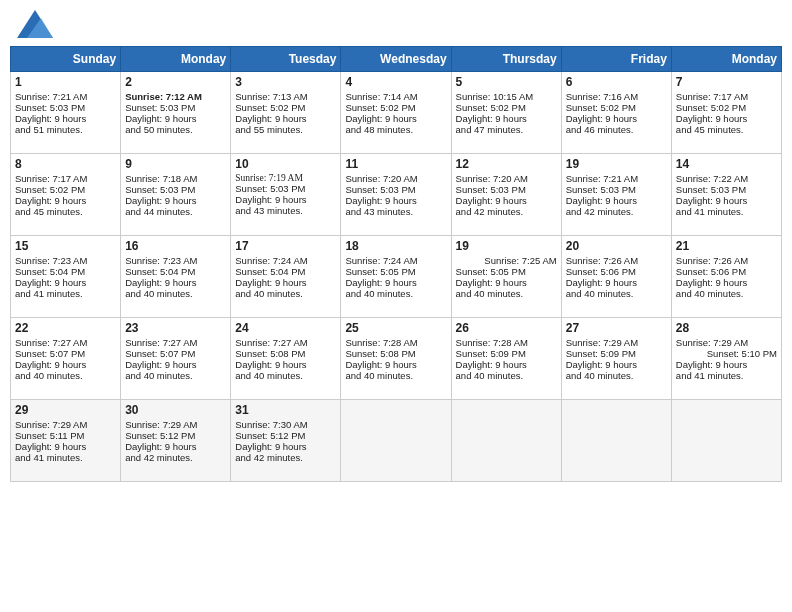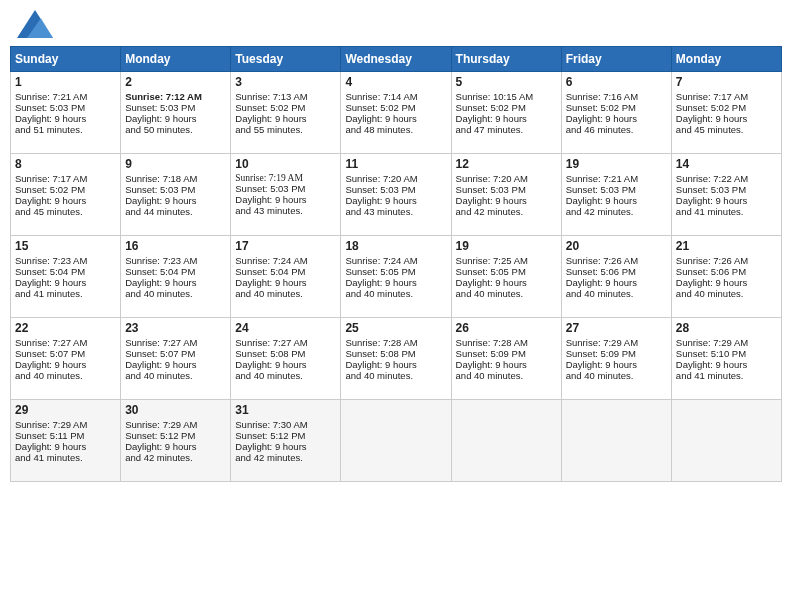--- a/index.html
+++ b/index.html
@@ -40,21 +40,21 @@
       width: 100%;
       border-collapse: collapse;
       table-layout: fixed;
     }
     .calendar th {
       background: #2a6db5;
       color: #fff;
       font-size: 12px;
       font-weight: bold;
       padding: 5px 4px;
-      text-align: left;
+      text-align: right;
       border: 1px solid #1a5a9a;
     }
     .calendar td {
       border: 1px solid #ccc;
       vertical-align: top;
       padding: 3px 4px;
       font-size: 9.5px;
       color: #222;
       height: 82px;
       background: #fff;
@@ -228,21 +228,21 @@
         </td>
         <td>
           <span class="day-num">18</span>
           <span style="display: block;">Sunrise: 7:24 AM</span>
           <span style="display: block;">Sunset: 5:05 PM</span>
           <span style="display: block;">Daylight: 9 hours</span>
           <span style="display: block;">and 40 minutes.</span>
         </td>
         <td>
           <span class="day-num">19</span>
-          <span style="display: block;">Sunrise: 7:25 AM</span>
+          <span style="display: block; text-align: right;">Sunrise: 7:25 AM</span>
           <span style="display: block;">Sunset: 5:05 PM</span>
           <span style="display: block;">Daylight: 9 hours</span>
           <span style="display: block;">and 40 minutes.</span>
         </td>
         <td>
           <span class="day-num">20</span>
           <span style="display: block;">Sunrise: 7:26 AM</span>
           <span style="display: block;">Sunset: 5:06 PM</span>
           <span style="display: block;">Daylight: 9 hours</span>
           <span style="display: block;">and 40 minutes.</span>
@@ -294,21 +294,21 @@
         <td>
           <span class="day-num">27</span>
           <span style="display: block;">Sunrise: 7:29 AM</span>
           <span style="display: block;">Sunset: 5:09 PM</span>
           <span style="display: block;">Daylight: 9 hours</span>
           <span style="display: block;">and 40 minutes.</span>
         </td>
         <td>
           <span class="day-num">28</span>
           <span style="display: block;">Sunrise: 7:29 AM</span>
-          <span style="display: block;">Sunset: 5:10 PM</span>
+          <span style="display: block; text-align: right;">Sunset: 5:10 PM</span>
           <span style="display: block;">Daylight: 9 hours</span>
           <span style="display: block;">and 41 minutes.</span>
         </td>
       </tr>
       <tr>
         <td>
           <span class="day-num">29</span>
           <span style="display: block;">Sunrise: 7:29 AM</span>
           <span style="display: block;">Sunset: 5:11 PM</span>
           <span style="display: block;">Daylight: 9 hours</span>

